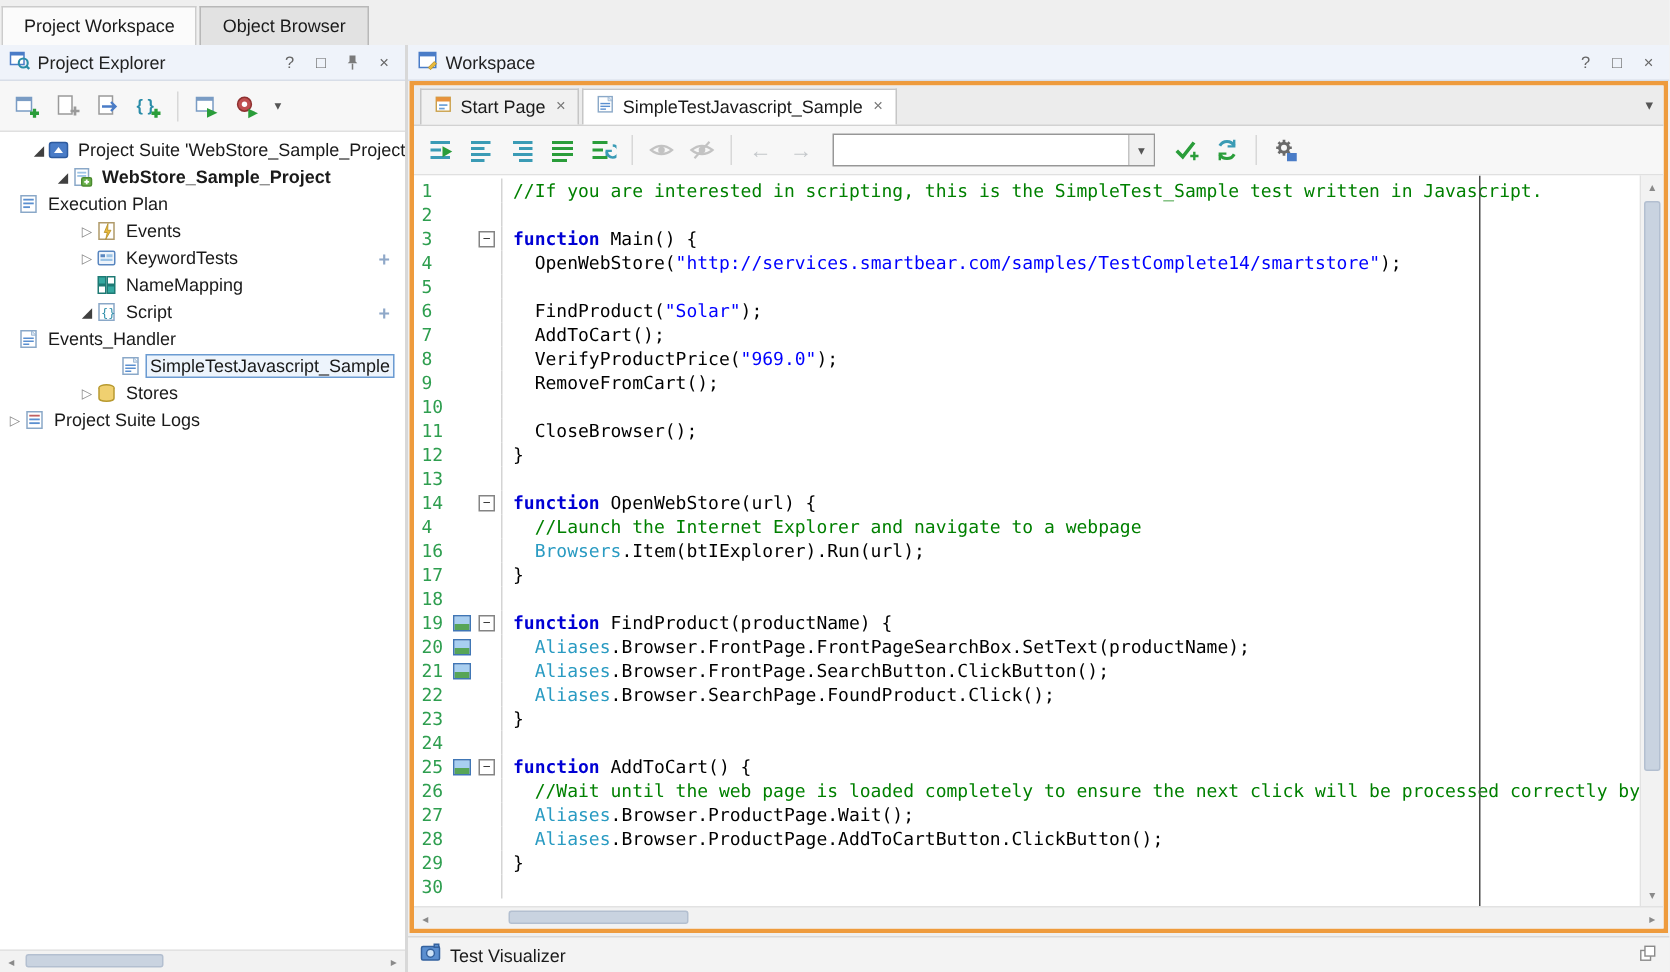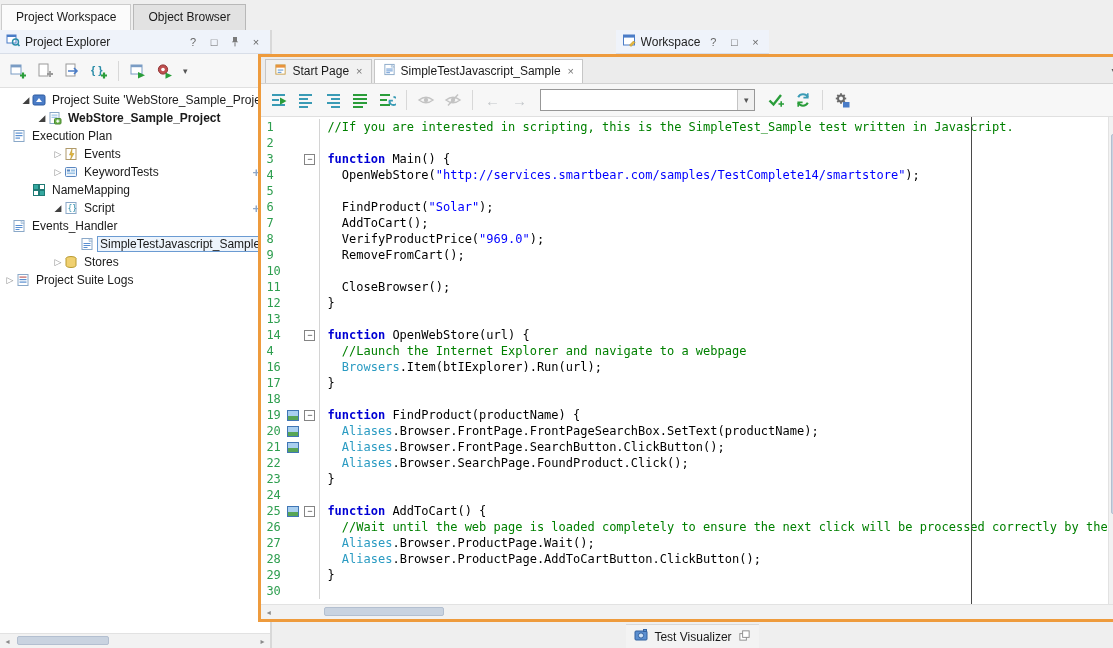--- a/index.html
+++ b/index.html
@@ -43,21 +43,21 @@
   
   .hbar { height:15px; flex:none; background:#f2f2f2; border-top:1px solid #e2e2e2; display:flex; align-items:center; }
   .scroll-arrow { width:15px; flex:none; text-align:center; color:#8a8a8a; font-size:8px; line-height:15px; }
   .scroll-track { flex:1; position:relative; height:100%; }
   .scroll-thumb { position:absolute; background:#c9d3e0; border:1px solid #b3bfd0; border-radius:2px; }
   .vscroll { width:16px; flex:none; background:#f2f2f2; border-left:1px solid #e2e2e2; display:flex; flex-direction:column; }
   .vscroll .scroll-arrow { width:100%; height:15px; }
   .vscroll .scroll-track { width:100%; }
 
   
-  .right-panel { flex:1; min-width:0; display:flex; flex-direction:column; background:#efefef;align-items:center; }
+  .right-panel { flex:1; min-width:0; display:flex; flex-direction:column; background:#efefef; }
   .orange-frame { flex:1; min-height:0; margin:0 1px; border:3px solid var(--accent-orange,#ee9b3d);
     display:flex; flex-direction:column; background:#fff; }
   .doc-tabs { height:27px; flex:none; background:#ececec; display:flex; align-items:flex-end; padding-left:4px; gap:2px; border-bottom:1px solid #d2d2d2; }
   .doc-tab { display:flex; align-items:center; gap:5px; padding:3px 8px 4px; background:#f1f1f1; border:1px solid #c6c6c6; border-bottom:none; }
   .doc-tab.active { background:#ffffff; }
   .tab-close { color:#777; font-size:11px; margin-left:2px; }
   .tabs-dd { margin-left:auto; margin-right:7px; align-self:center; color:#555; font-size:10px; }
 
   .combo { width:215px; height:22px; border:1px solid #979797; background:#fff; display:flex; margin:0 6px; flex:none; }
   .combo input { flex:1; min-width:0; border:none; outline:none; padding:0 4px; font-family:inherit; font-size:12px; background:transparent; }
@@ -219,21 +219,21 @@
               <svg width="14" height="14" viewBox="0 0 14 14">
                 <rect x="1.5" y="2.5" width="11" height="9" rx="1" fill="#eef4fb" stroke="#5a87c0"></rect>
                 <rect x="3" y="4.5" width="3" height="2" fill="#5a87c0"></rect>
                 <rect x="7" y="4.5" width="4" height="2" fill="#9cc3e5"></rect>
                 <rect x="3" y="7.5" width="8" height="1.5" fill="#9cc3e5"></rect>
               </svg>
             </span>
             <span class="tree-label">KeywordTests</span>
             <span class="tree-add">+</span>
           </div>
-          <div class="tree-row" style="padding-left: 20px;">
+          <div class="tree-row" style="padding-left: 52px;">
             <span class="tree-exp exp-closed"></span>
             <span class="tree-ico">
               <svg width="14" height="14" viewBox="0 0 14 14">
                 <rect x="1.5" y="1.5" width="5" height="5" fill="#35a8a0" stroke="#1e7a74"></rect>
                 <rect x="7.5" y="1.5" width="5" height="5" fill="#fff" stroke="#1e7a74"></rect>
                 <rect x="1.5" y="7.5" width="5" height="5" fill="#fff" stroke="#1e7a74"></rect>
                 <rect x="7.5" y="7.5" width="5" height="5" fill="#35a8a0" stroke="#1e7a74"></rect>
               </svg>
             </span>
             <span class="tree-label">NameMapping</span>

